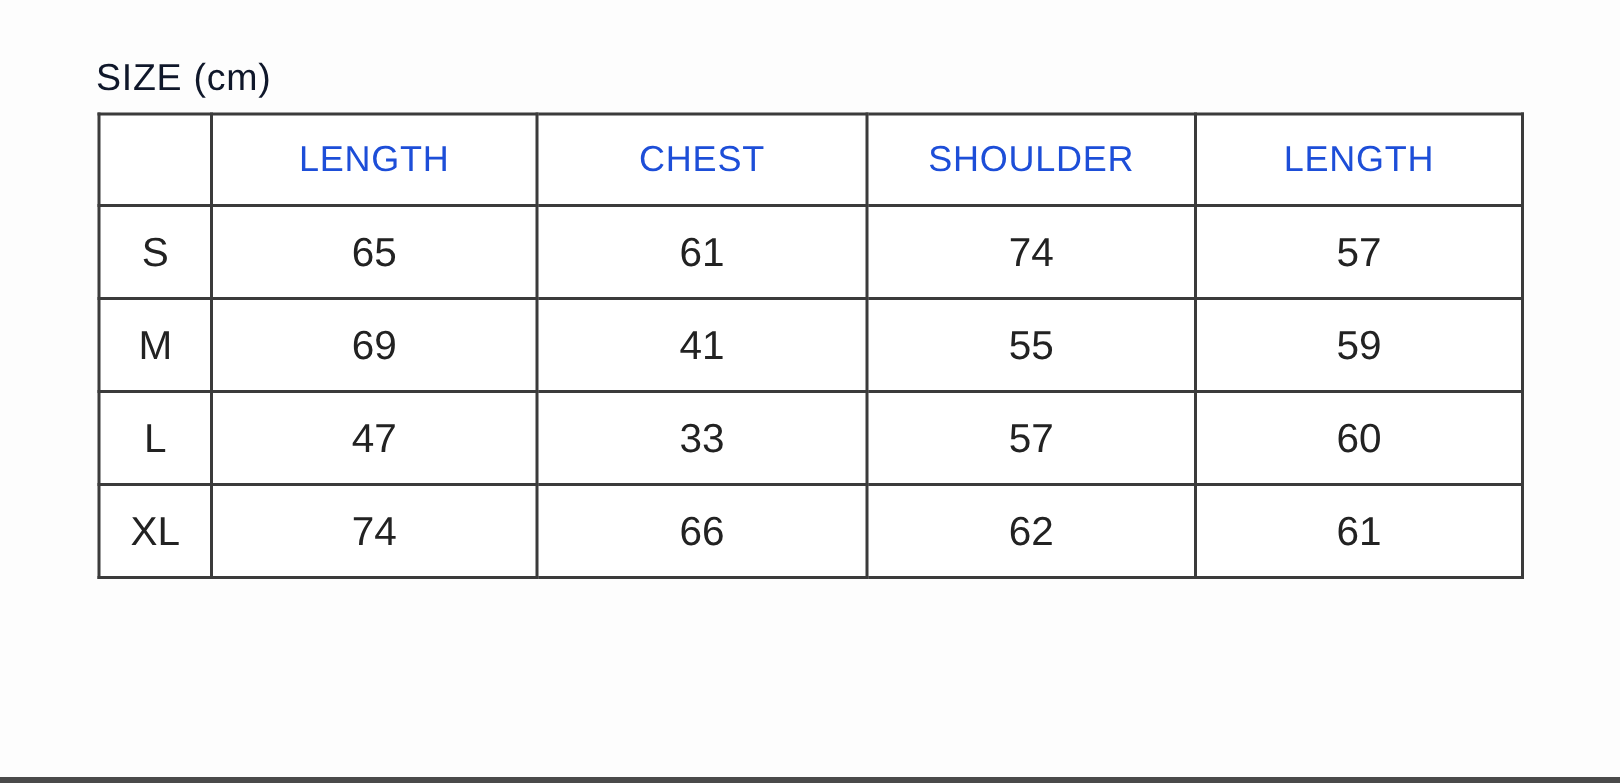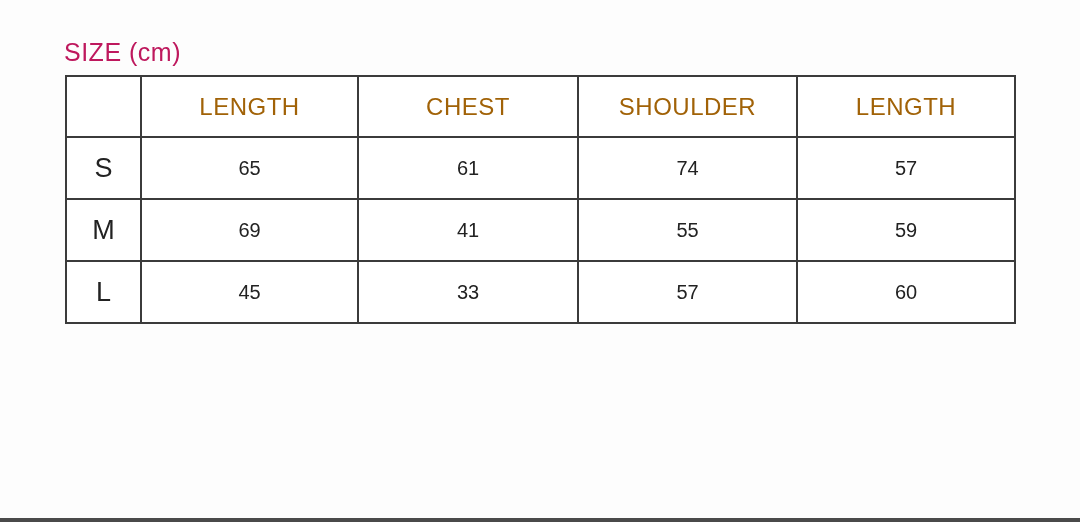--- a/index.html
+++ b/index.html
@@ -14,21 +14,21 @@
     font-family: "Liberation Sans", sans-serif;
     color: #1e1e1e;
     overflow: hidden;
   }
   .page-title {
     position: absolute;
     left: 64px;
     top: 38px;
     font-size: 25px;
     letter-spacing: 0.5px;
-    color: #be185d;
+    color: #0f172a;
   }
   table.size-table {
     position: absolute;
     left: 65px;
     top: 75px;
     width: 949px;
     border-collapse: collapse;
     table-layout: fixed;
   }
   table.size-table th,
@@ -37,25 +37,25 @@
     text-align: center;
     vertical-align: middle;
     padding: 0;
     background: #ffffff;
   }
   table.size-table thead th {
     height: 59px;
     font-size: 24px;
     font-weight: 400;
     letter-spacing: 0.5px;
-    color: #a16207;
+    color: #1d4ed8;
   }
   table.size-table tbody td {
     height: 60px;
-    font-size: 20px;
+    font-size: 27px;
     color: #222222;
   }
   table.size-table tbody td.size-label {
     font-size: 27px;
   }
   col.c-size     { width: 75px; }
   col.c-length   { width: 217px; }
   col.c-chest    { width: 220px; }
   col.c-shoulder { width: 219px; }
   col.c-sleeve   { width: 218px; }
@@ -100,21 +100,28 @@
     </tr>
     <tr>
       <td class="size-label">M</td>
       <td>69</td>
       <td>41</td>
       <td>55</td>
       <td>59</td>
     </tr>
     <tr>
       <td class="size-label">L</td>
-      <td>45</td>
+      <td>47</td>
       <td>33</td>
       <td>57</td>
       <td>60</td>
+    </tr>
+    <tr>
+      <td class="size-label">XL</td>
+      <td>74</td>
+      <td>66</td>
+      <td>62</td>
+      <td>61</td>
     </tr>
   </tbody>
 </table>
 
 <div class="bottom-bar"></div>
 
 </body></html>

